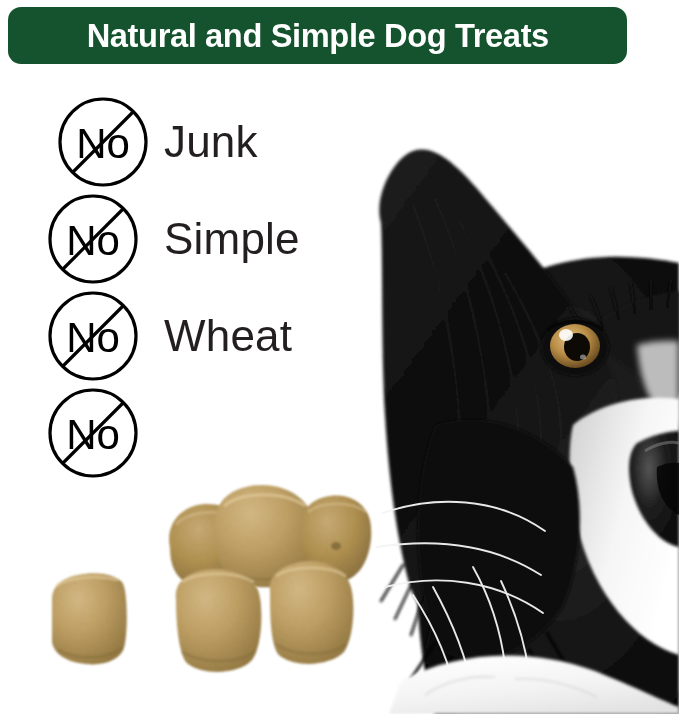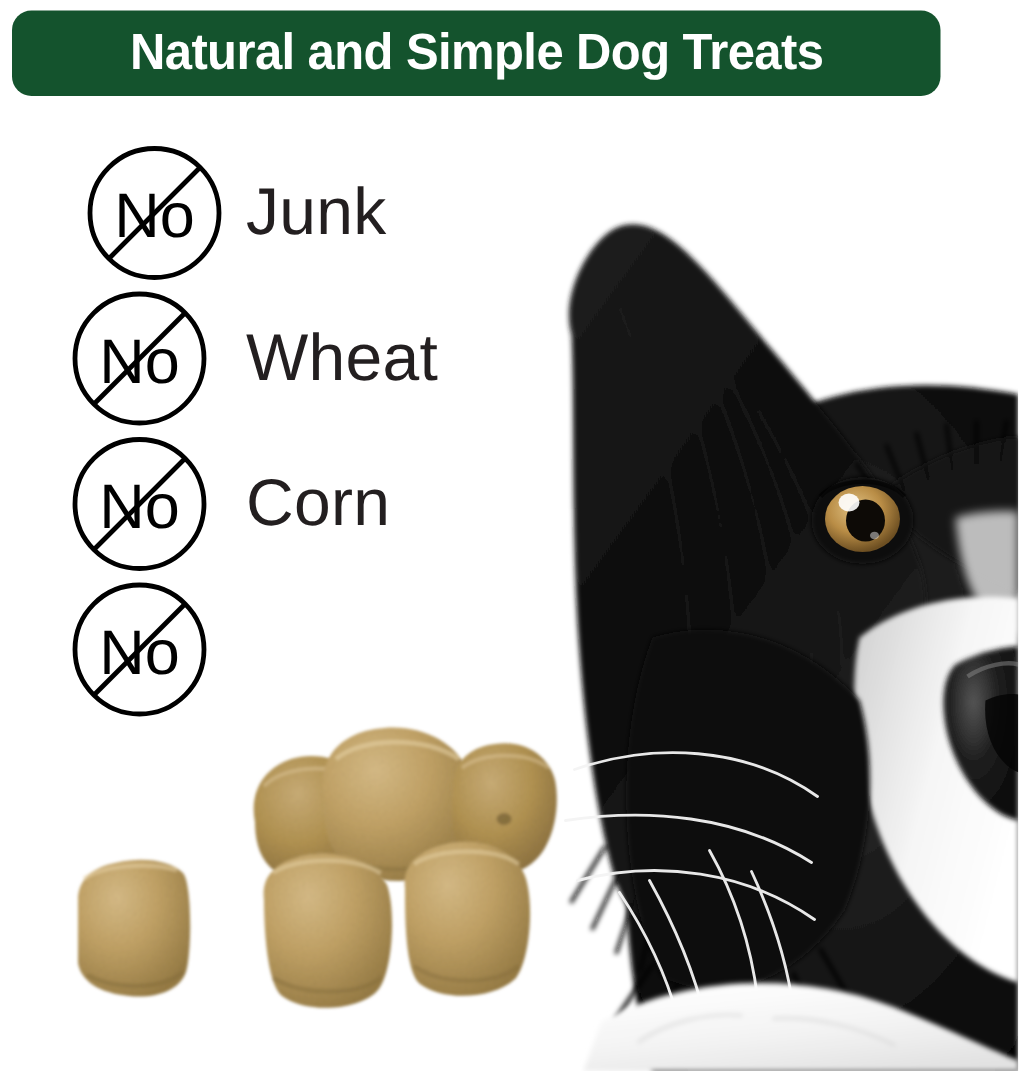--- a/index.html
+++ b/index.html
@@ -266,32 +266,32 @@
     </div>
 
     <div class="claim-row">
       <div class="claim-badge">
         <svg viewBox="0 0 92 92" xmlns="http://www.w3.org/2000/svg">
           <circle cx="46" cy="46" r="43" fill="none" stroke="#000" stroke-width="3.2"></circle>
           <line x1="16" y1="76" x2="76" y2="16" stroke="#000" stroke-width="3.2"></line>
           <text x="46" y="62" text-anchor="middle" font-family="Liberation Sans, sans-serif" font-size="42" font-weight="300" fill="#000">No</text>
         </svg>
       </div>
-      <div class="claim-label">Wheat</div>
+      <div class="claim-label">Simple</div>
     </div>
 
     <div class="claim-row">
       <div class="claim-badge">
         <svg viewBox="0 0 92 92" xmlns="http://www.w3.org/2000/svg">
           <circle cx="46" cy="46" r="43" fill="none" stroke="#000" stroke-width="3.2"></circle>
           <line x1="16" y1="76" x2="76" y2="16" stroke="#000" stroke-width="3.2"></line>
           <text x="46" y="62" text-anchor="middle" font-family="Liberation Sans, sans-serif" font-size="42" font-weight="300" fill="#000">No</text>
         </svg>
       </div>
-      <div class="claim-label">Corn</div>
+      <div class="claim-label">Wheat</div>
     </div>
 
     <div class="claim-row">
       <div class="claim-badge">
         <svg viewBox="0 0 92 92" xmlns="http://www.w3.org/2000/svg">
           <circle cx="46" cy="46" r="43" fill="none" stroke="#000" stroke-width="3.2"></circle>
           <line x1="16" y1="76" x2="76" y2="16" stroke="#000" stroke-width="3.2"></line>
           <text x="46" y="62" text-anchor="middle" font-family="Liberation Sans, sans-serif" font-size="42" font-weight="300" fill="#000">No</text>
         </svg>
       </div>

